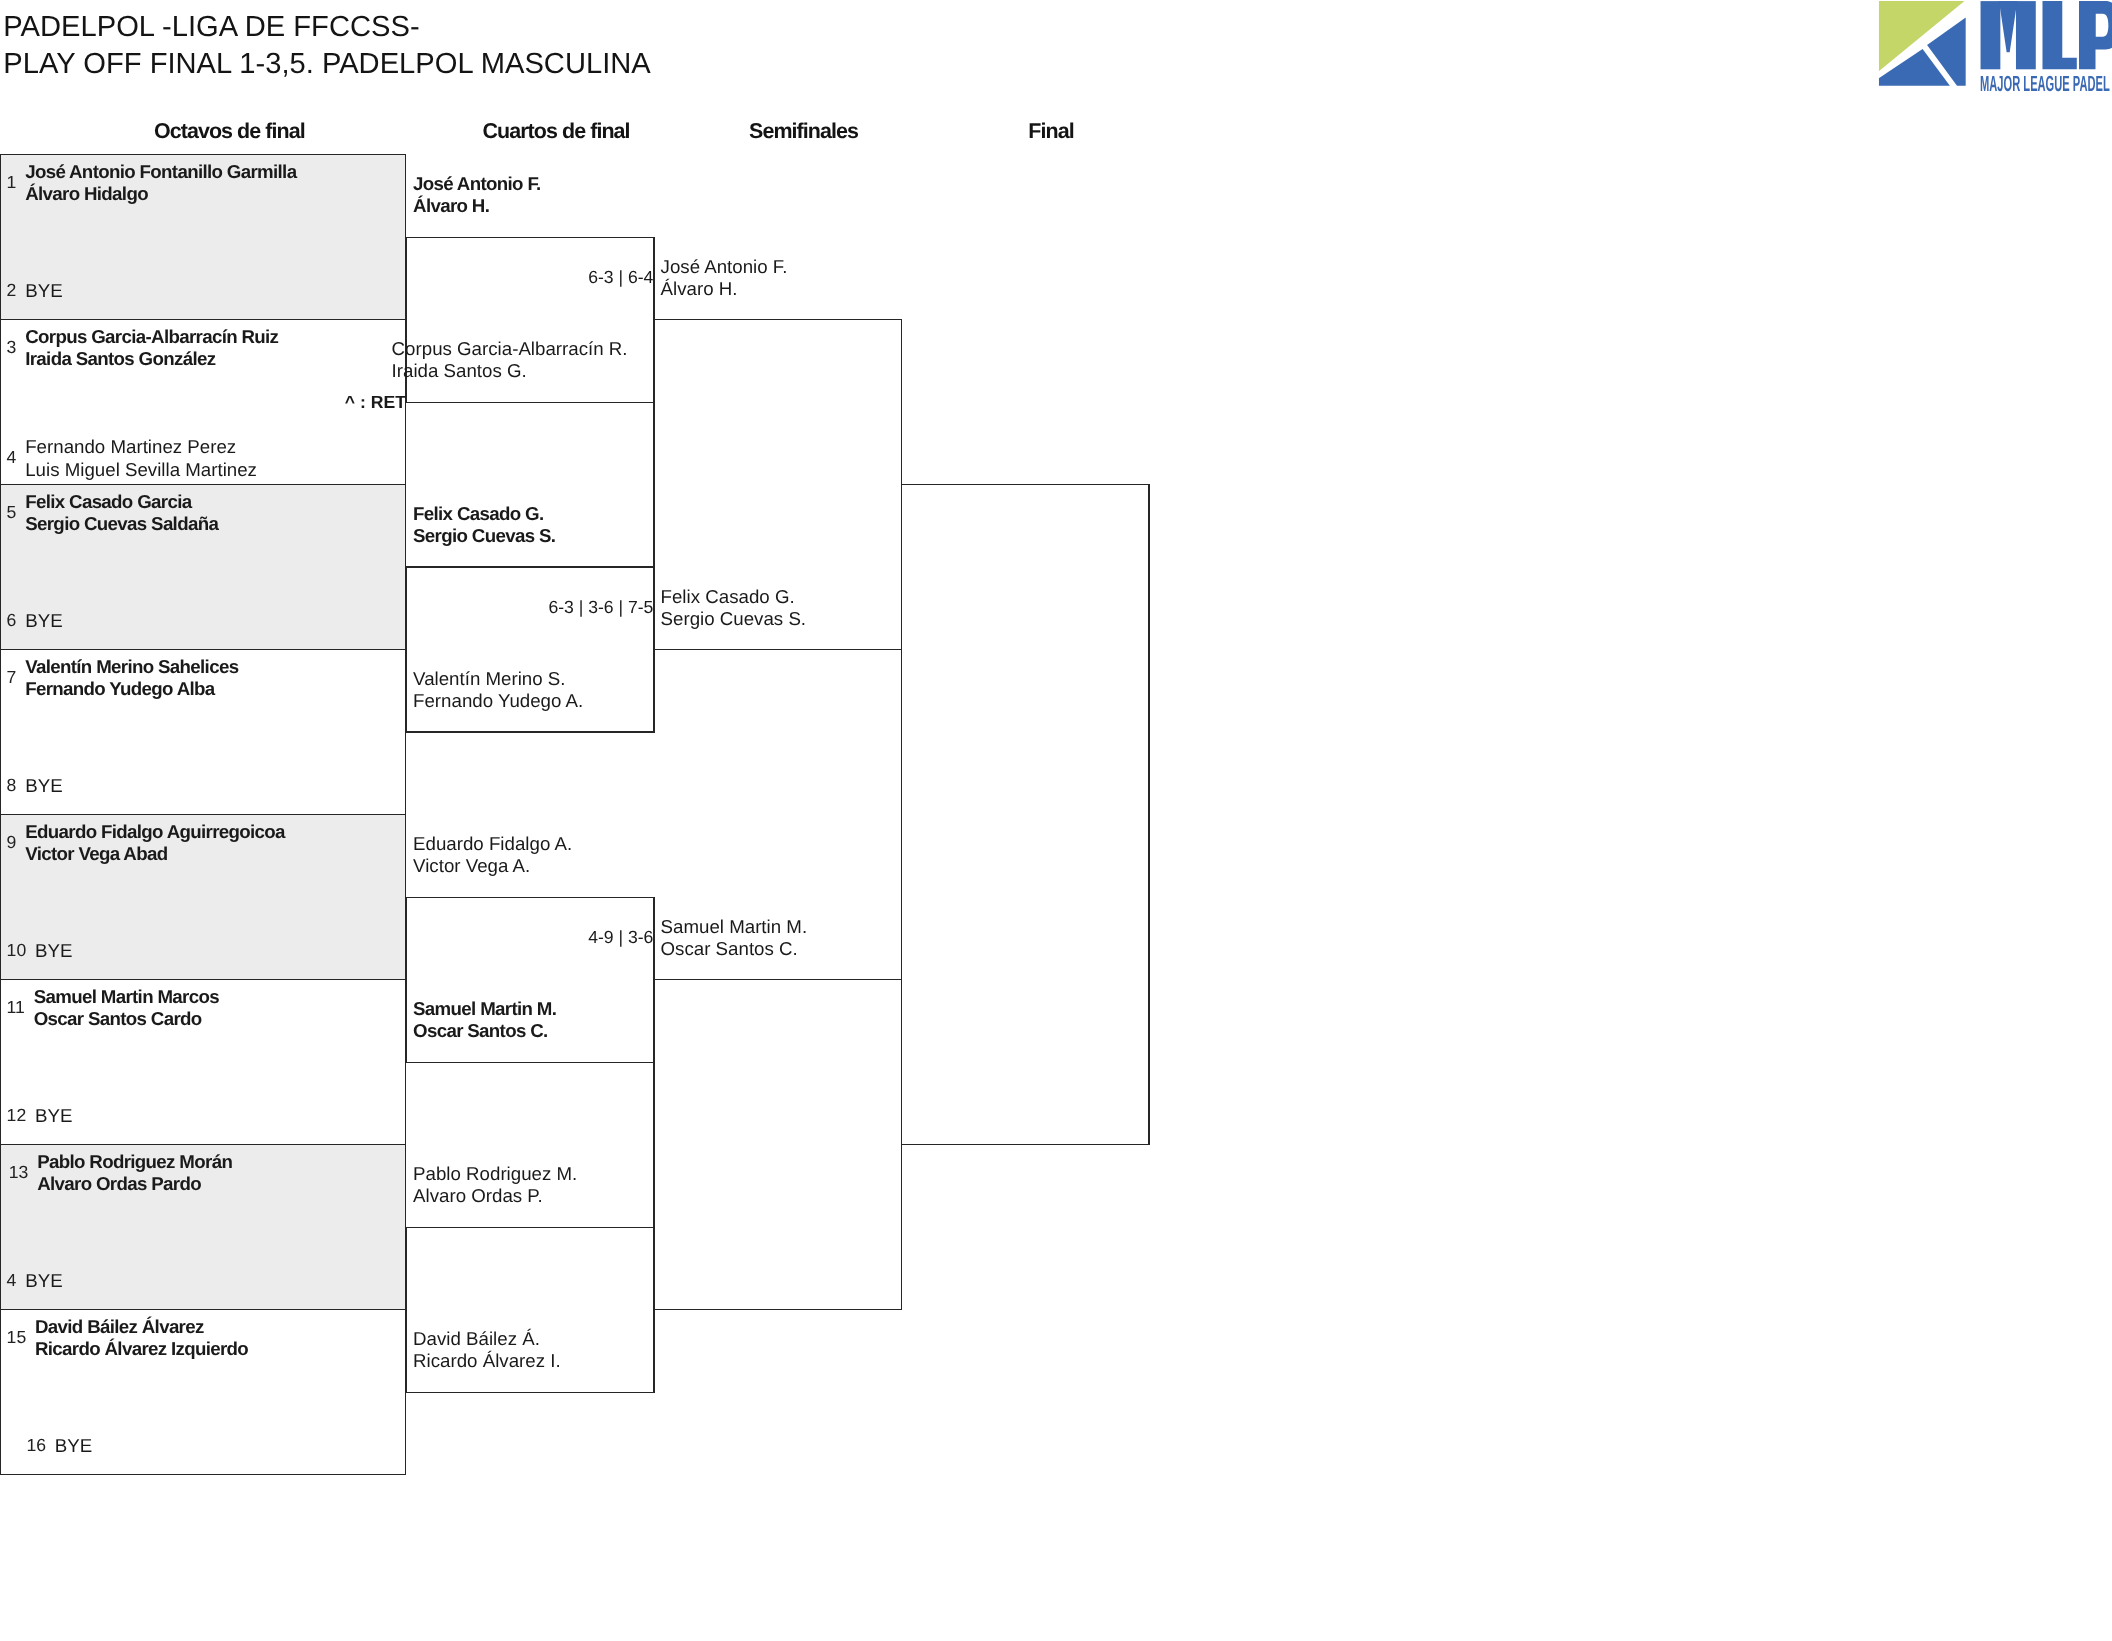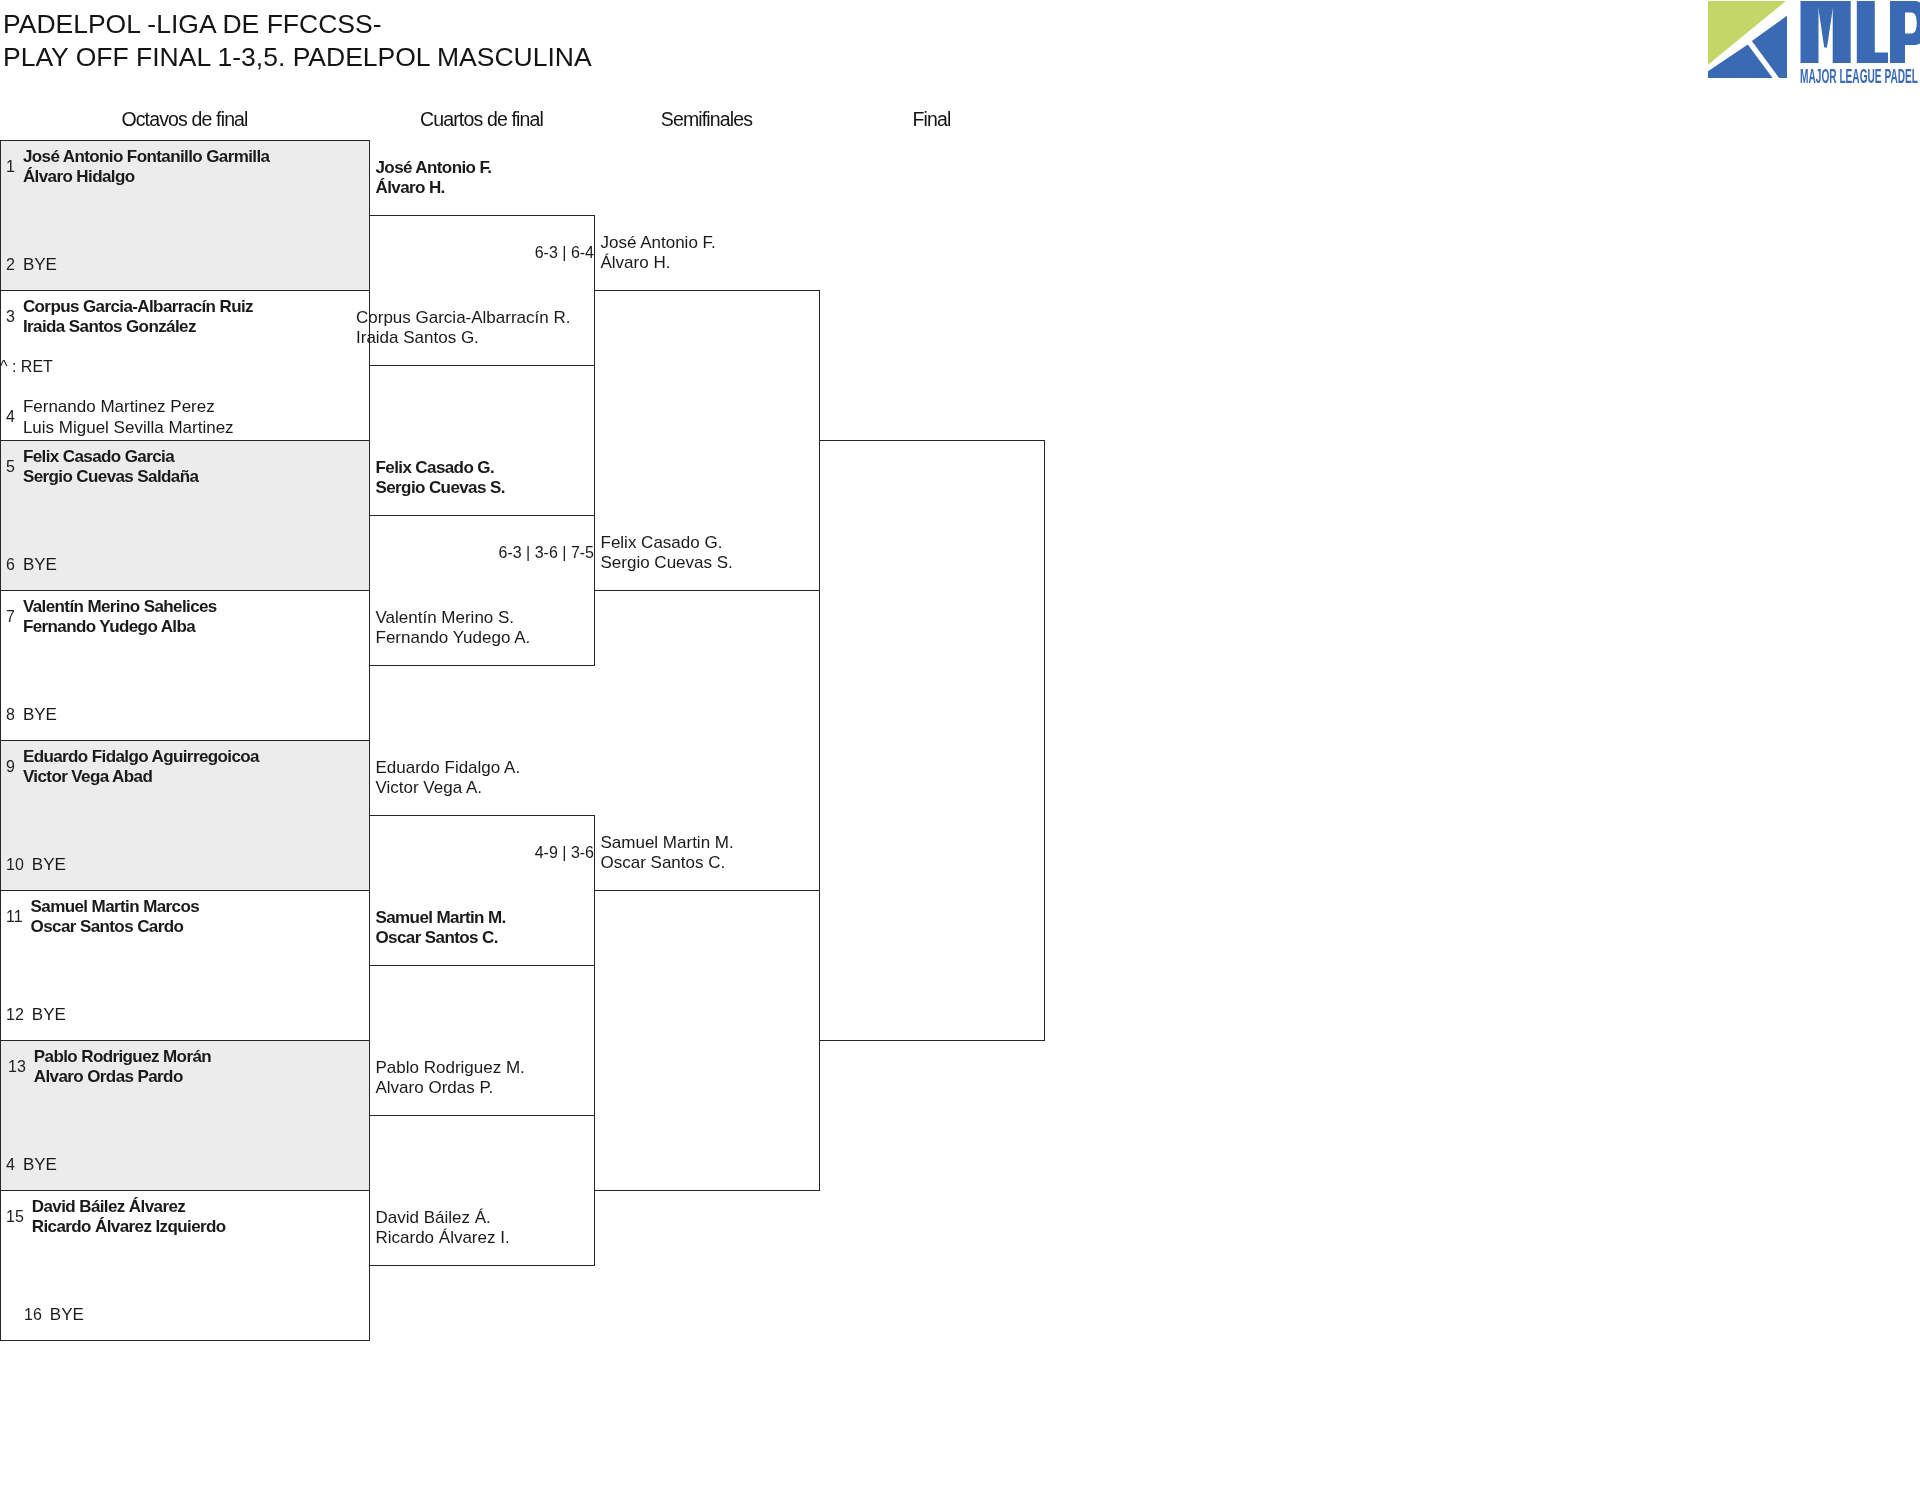--- a/index.html
+++ b/index.html
@@ -1,24 +1,24 @@
 <!DOCTYPE html>
 <html><head><meta charset="utf-8"><style>
 html,body{margin:0;padding:0;}
 body{width:1920px;height:1492px;background:#fff;position:relative;overflow:hidden;
      font-family:"Liberation Sans",sans-serif;color:#1a1a1a;}
 .abs{position:absolute;}
 .title{left:3px;top:8px;font-size:26.5px;font-weight:normal;line-height:32.5px;color:#141414;}
-.hdr{top:109px;font-size:19.5px;font-weight:normal;letter-spacing:-0.85px;text-align:center;line-height:20px;color:#141414;}
+.hdr{top:109px;font-size:19.5px;font-weight:bold;letter-spacing:-0.85px;text-align:center;line-height:20px;color:#141414;margin-left:24px;}
 .team{display:flex;align-items:center;gap:8px;}
 .num{font-size:16px;line-height:20.4px;color:#222;}
 .nm{font-size:17.0px;line-height:20.4px;white-space:nowrap;}
 .b{font-weight:bold;letter-spacing:-0.6px;}
 .score{font-size:16px;line-height:20.4px;text-align:right;width:225px;}
-.note{font-size:16px;line-height:20.4px;text-align:left;width:369px;}
+.note{font-size:16px;line-height:20.4px;text-align:right;width:369px;font-weight:bold;}
 </style></head><body>
 <svg class="abs" style="left:0;top:0" width="1920" height="1492" shape-rendering="crispEdges">
 <rect x="0.5" y="140.5" width="368.5" height="150" fill="#ececec" stroke="#262626" stroke-width="1"></rect>
 <rect x="0.5" y="290.5" width="368.5" height="150" fill="#fff" stroke="#262626" stroke-width="1"></rect>
 <rect x="0.5" y="440.5" width="368.5" height="150" fill="#ececec" stroke="#262626" stroke-width="1"></rect>
 <rect x="0.5" y="590.5" width="368.5" height="150" fill="#fff" stroke="#262626" stroke-width="1"></rect>
 <rect x="0.5" y="740.5" width="368.5" height="150" fill="#ececec" stroke="#262626" stroke-width="1"></rect>
 <rect x="0.5" y="890.5" width="368.5" height="150" fill="#fff" stroke="#262626" stroke-width="1"></rect>
 <rect x="0.5" y="1040.5" width="368.5" height="150" fill="#ececec" stroke="#262626" stroke-width="1"></rect>
 <rect x="0.5" y="1190.5" width="368.5" height="150" fill="#fff" stroke="#262626" stroke-width="1"></rect>

